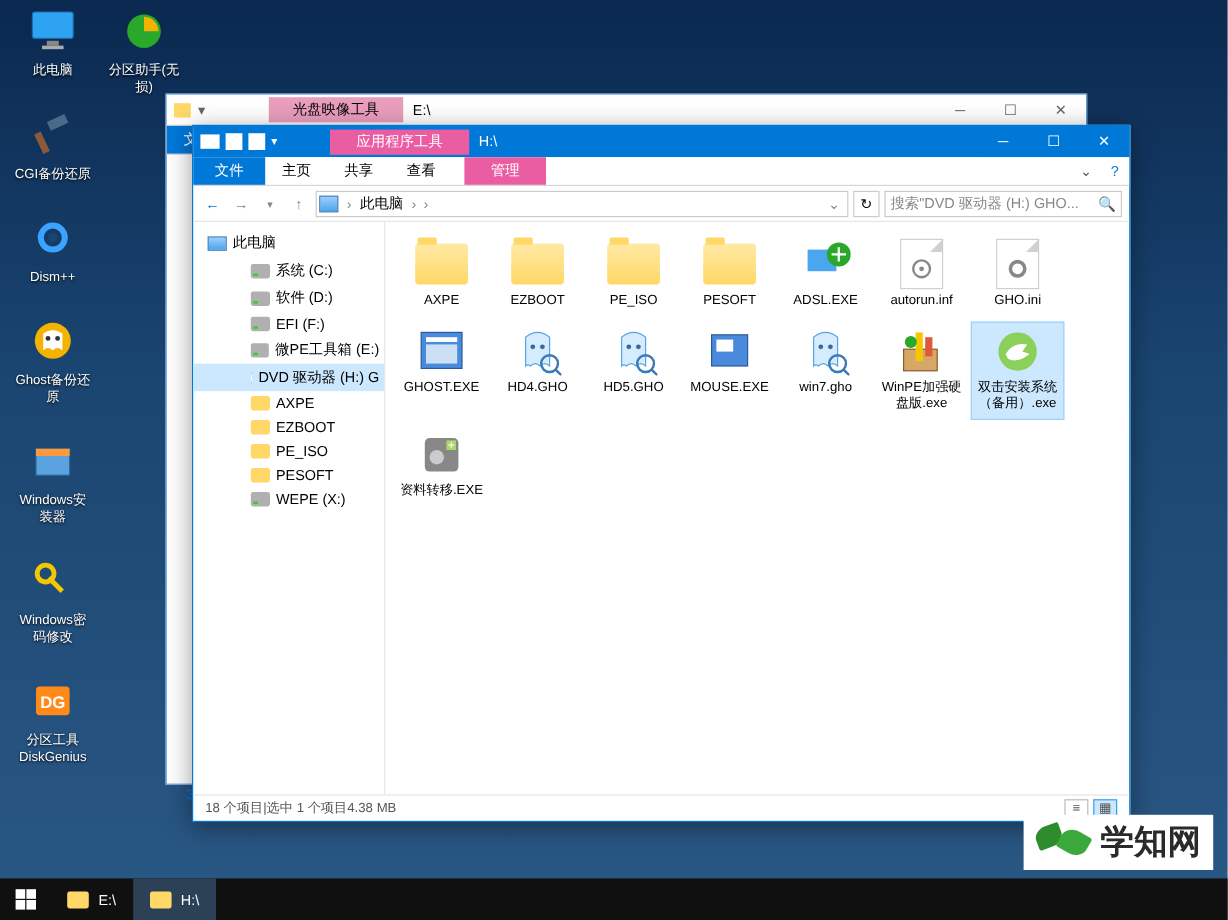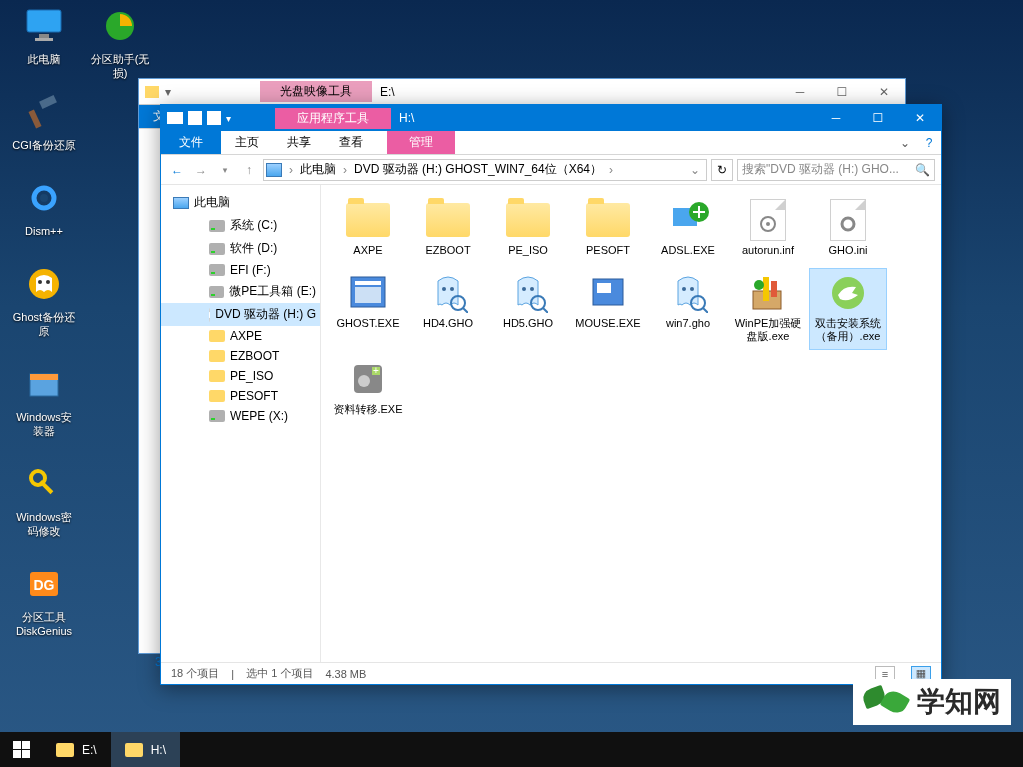--- a/index.html
+++ b/index.html
@@ -9,21 +9,21 @@
 .desktop-icons { position:absolute; left:12px; top:8px; width:140px; }
 .d-icon { width:64px; display:flex; flex-direction:column; align-items:center; margin-bottom:28px; text-align:center; cursor:pointer; }
 .d-icon .ic { width:40px; height:40px; display:flex; justify-content:center; }
 .d-icon .lbl { color:#fff; font-size:11px; margin-top:4px; text-shadow:0 1px 2px #000; line-height:14px; }
 .desktop-icons.col2 { left:88px; top:8px; }
 
 
 .win-bg { position:absolute; left:138px; top:78px; width:768px; height:576px; background:#fff; border:1px solid #5f9bd6; }
 .win-bg .title { height:26px; background:#fff; display:flex; align-items:center; font-size:12px; border-bottom:1px solid #ccc; }
 .win-bg .qat { width:85px; display:flex; align-items:center; gap:6px; padding:0 6px; }
-.win-bg .ctx { flex:0 0 auto; padding:2px 20px; background:#ea9ebd; font-size:12px;margin-left:36px; }
+.win-bg .ctx { flex:0 0 auto; padding:2px 20px; background:#ea9ebd; font-size:12px; }
 .win-bg .path { flex:1; padding-left:8px; }
 .win-bg .sys { display:flex; }
 .win-bg .sys span { width:42px; height:22px; display:flex; align-items:center; justify-content:center; color:#666; cursor:pointer; }
 .bg-number { color:#0078d7; font-size:12px; margin-top:526px; padding-left:16px; }
 
 
 .win { position:absolute; left:160px; top:104px; width:782px; height:581px; background:#fff; border:1px solid #0078d7; display:flex; flex-direction:column; box-shadow:0 4px 20px rgba(0,0,0,.4); }
 .win .title { height:26px; background:#0078d7; display:flex; align-items:center; font-size:12px; color:#fff; }
 .win .qat { width:102px; display:flex; align-items:center; gap:5px; padding:0 6px; }
 .win .qat .sm { width:14px; height:14px; background:#fff; display:inline-block; }
@@ -69,21 +69,21 @@
 .item { width:78px; display:flex; flex-direction:column; align-items:center; padding:4px 2px 6px; border:1px solid transparent; font-size:11px; text-align:center; cursor:pointer; }
 .item.selected { background:#cce8ff; border-color:#99d1ff; }
 .item .ico { width:48px; height:40px; display:flex; align-items:center; justify-content:center; margin-bottom:4px; }
 .item .nm { line-height:13px; word-break:break-all; }
 .ico-folder { width:44px; height:34px; background:linear-gradient(#ffe9a3,#ffd868); border-radius:3px; position:relative; }
 .ico-folder::before { content:""; position:absolute; top:-5px; left:2px; width:16px; height:6px; background:#ffd868; border-radius:2px 2px 0 0; }
 .ico-exe { width:36px; height:42px; background:#fff; border:1px solid #d0d0d0; position:relative; }
 .ico-exe::before { content:""; position:absolute; top:0; right:0; width:10px; height:10px; background:linear-gradient(135deg,#fff 49%,#d0d0d0 51%); }
 .ico-exe .inner { position:absolute; left:4px; bottom:4px; right:4px; top:12px; display:flex; align-items:center; justify-content:center; }
 
-.status { height:22px; border-top:1px solid #e5e5e5; display:flex; align-items:center; padding:0 10px; font-size:11px; gap:12px; color:#555; }
+.status { height:22px; border-top:1px solid #e5e5e5; display:flex; align-items:center; padding:0 10px; font-size:11px; color:#555; }
 .status .spacer { flex:1; }
 .status .vw { width:20px; height:16px; border:1px solid #bbb; margin-left:4px; cursor:pointer; display:flex; align-items:center; justify-content:center; }
 .status .vw.active { background:#cce8ff; border-color:#3a9fea; }
 
 
 .taskbar { position:absolute; left:0; bottom:0; width:1023px; height:35px; background:#101010; display:flex; align-items:stretch; }
 .taskbar .start { width:42px; display:flex; align-items:center; justify-content:center; cursor:pointer; }
 .taskbar .start .win-logo { width:17px; height:17px; display:grid; grid-template-columns:1fr 1fr; grid-template-rows:1fr 1fr; gap:1px; }
 .taskbar .start .win-logo span { background:#fff; }
 .taskbar .titem { display:flex; align-items:center; gap:8px; padding:0 14px; color:#fff; font-size:12px; cursor:pointer; }
@@ -233,21 +233,20 @@
   <div class="addr">
     <div class="nav-btn active">←</div>
     <div class="nav-btn">→</div>
     <div class="nav-btn" style="font-size:9px">▾</div>
     <div class="nav-btn">↑</div>
     <div class="bar">
       <div class="monitor"></div>
       <span class="sep">›</span>
       <span class="crumb">此电脑</span>
       <span class="sep">›</span>
-      <span class="crumb">DVD 驱动器 (H:) GHOST_WIN7_64位（X64）</span>
       <span class="sep">›</span>
       <span style="flex:1"></span>
       <span style="color:#888;padding:0 4px">⌄</span>
     </div>
     <div class="ref">↻</div>
     <div class="search">
       <span>搜索"DVD 驱动器 (H:) GHO...</span>
       <span class="sic">🔍</span>
     </div>
   </div>

